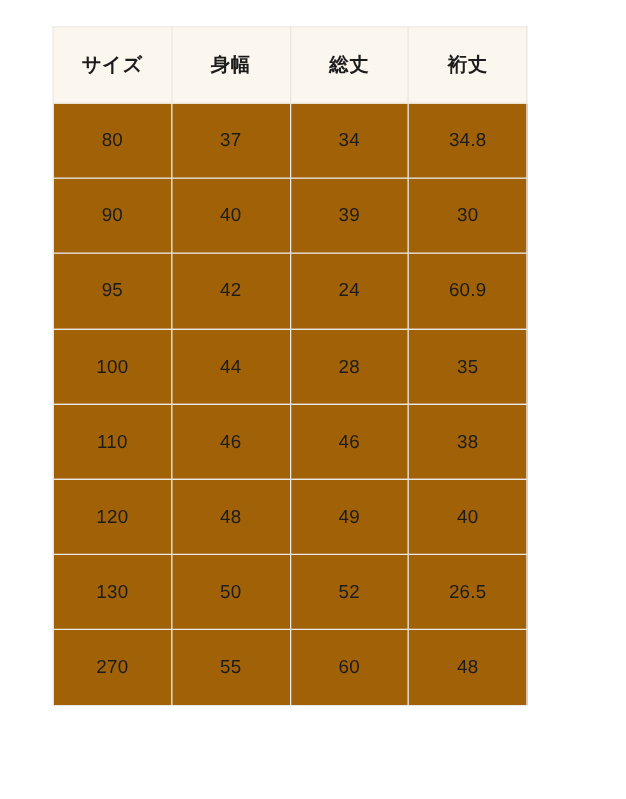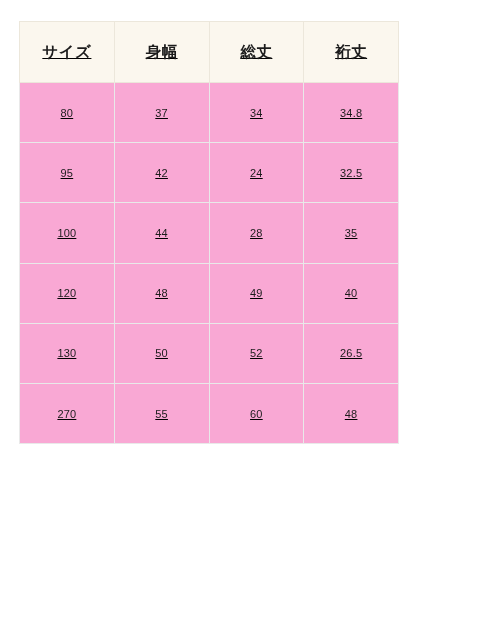--- a/index.html
+++ b/index.html
@@ -14,24 +14,23 @@
 
   #page {
     position: relative;
     width: 501px;
     height: 639px;
     background: #ffffff;
   }
 
   #size-table-wrap {
     position: absolute;
-    left: 19px;
+    left: 42px;
     top: 21px;
     width: 379px;
-    text-decoration: underline;
   }
 
   table.size-table {
     width: 379px;
     border-collapse: collapse;
     table-layout: fixed;
     background: #ffffff;
   }
 
   table.size-table col { width: 94.75px; }
@@ -48,22 +47,22 @@
     height: 61px;
     background: #fbf7ee;
     border-color: #ece7db;
     font-size: 15.5px;
     font-weight: bold;
     letter-spacing: 0.5px;
   }
 
   table.size-table tbody td {
     height: 60.2px;
-    background: #f9a8d4;
-    font-size: 11px;
+    background: #a16207;
+    font-size: 15px;
     font-weight: normal;
     letter-spacing: 0.2px;
   }
 </style>
 </head>
 <body>
 
 <div id="page">
 
   <div id="size-table-wrap">
@@ -83,30 +82,42 @@
           </tr>
       </thead>
       <tbody id="table-body">
           <tr>
             <td>80</td>
             <td>37</td>
             <td>34</td>
             <td>34.8</td>
           </tr>
           <tr>
+            <td>90</td>
+            <td>40</td>
+            <td>39</td>
+            <td>30</td>
+          </tr>
+          <tr>
             <td>95</td>
             <td>42</td>
             <td>24</td>
-            <td>32.5</td>
+            <td>60.9</td>
           </tr>
           <tr>
             <td>100</td>
             <td>44</td>
             <td>28</td>
             <td>35</td>
+          </tr>
+          <tr>
+            <td>110</td>
+            <td>46</td>
+            <td>46</td>
+            <td>38</td>
           </tr>
           <tr>
             <td>120</td>
             <td>48</td>
             <td>49</td>
             <td>40</td>
           </tr>
           <tr>
             <td>130</td>
             <td>50</td>

